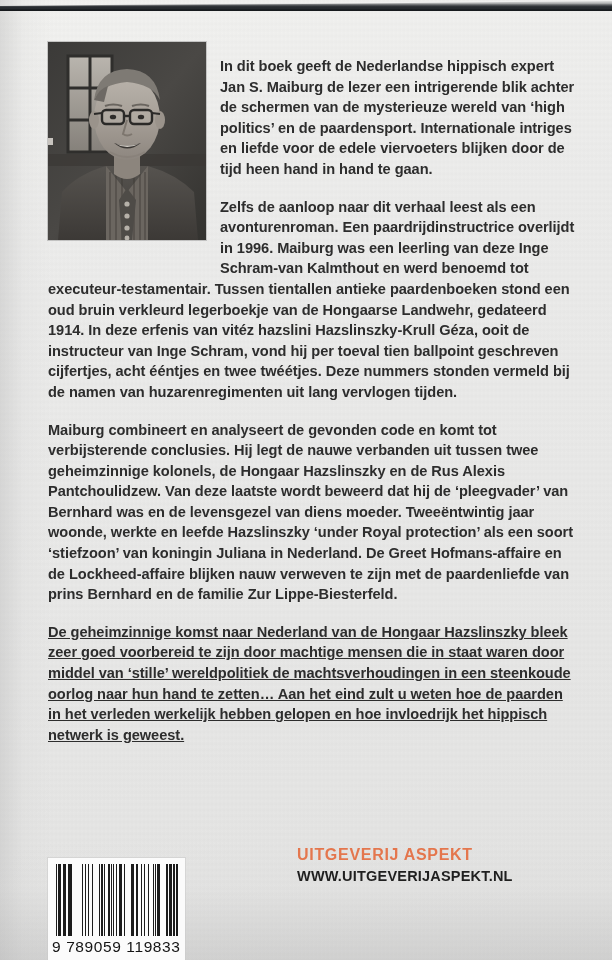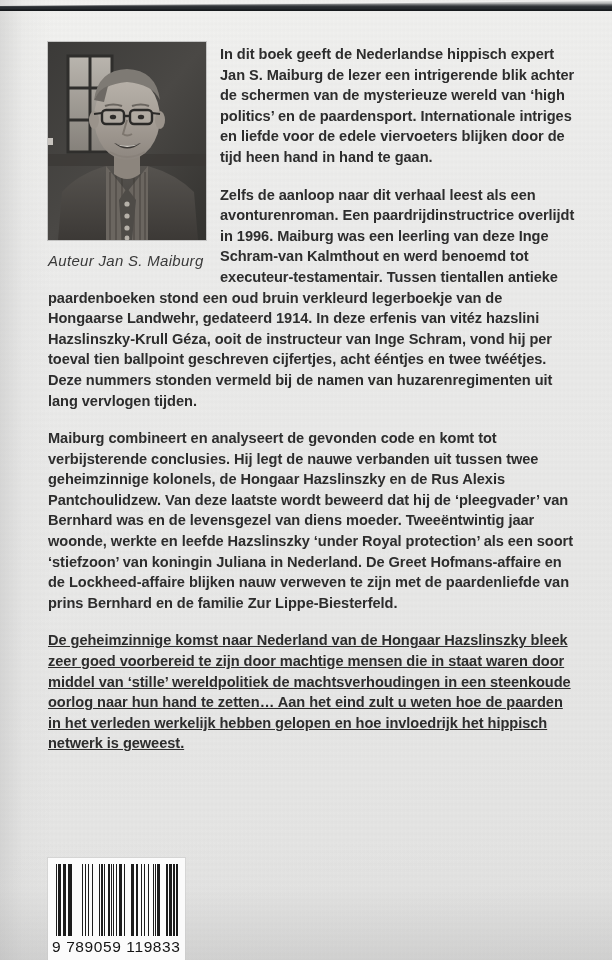--- a/index.html
+++ b/index.html
@@ -98,21 +98,21 @@
     color: #2d2d2d;
     letter-spacing: -0.05px;
   }
   .float-photo {
     float: left;
     width: 172px;
     height: 228px;
     shape-margin: 6px;
   }
   .blurb p {
-    margin: 0 0 17px 0;
+    margin: 12px 0 17px 0;
   }
   .blurb p:last-child { margin-bottom: 0; text-decoration: underline; }
 
   
   .barcode-label {
     position: absolute;
     left: 48px;
     top: 858px;
     width: 137px;
     height: 107px;
@@ -261,21 +261,20 @@
 
       <path d="M66 101 Q79 112 93 101 Q79 106 66 101 Z" fill="#3a3734"></path>
       <path d="M68 102 Q79 108 91 102 Q79 105 68 102 Z" fill="#d8d3cc"></path>
 
       <path d="M62 110 Q79 120 97 110" stroke="#867f78" stroke-width="2" fill="none" opacity="0.7"></path>
 
       <rect x="0" y="96" width="5" height="7" fill="#d7d3cd" opacity="0.9"></rect>
     </svg>
   </div>
 
-  <div class="photo-caption">Auteur Jan S. Maiburg</div>
 
   <div class="blurb">
     <div class="float-photo"></div>
     <p>In dit boek geeft de Nederlandse hippisch expert Jan S. Maiburg de lezer een intrigerende blik achter de schermen van de mysterieuze wereld van ‘high politics’ en de paardensport. Internationale intriges en liefde voor de edele viervoeters blijken door de tijd heen hand in hand te gaan.</p>
     <p>Zelfs de aanloop naar dit verhaal leest als een avonturenroman. Een paardrijdinstructrice overlijdt in 1996. Maiburg was een leerling van deze Inge Schram-van Kalmthout en werd benoemd tot executeur-testamentair. Tussen tientallen antieke paardenboeken stond een oud bruin verkleurd legerboekje van de Hongaarse Landwehr, gedateerd 1914. In deze erfenis van vitéz hazslini Hazslinszky-Krull Géza, ooit de instructeur van Inge Schram, vond hij per toeval tien ballpoint geschreven cijfertjes, acht ééntjes en twee twéétjes. Deze nummers stonden vermeld bij de namen van huzarenregimenten uit lang vervlogen tijden.</p>
     <p>Maiburg combineert en analyseert de gevonden code en komt tot verbijsterende conclusies. Hij legt de nauwe verbanden uit tussen twee geheimzinnige kolonels, de Hongaar Hazslinszky en de Rus Alexis Pantchoulidzew. Van deze laatste wordt beweerd dat hij de ‘pleegvader’ van Bernhard was en de levensgezel van diens moeder. Tweeëntwintig jaar woonde, werkte en leefde Hazslinszky ‘under Royal protection’ als een soort ‘stiefzoon’ van koningin Juliana in Nederland. De Greet Hofmans-affaire en de Lockheed-affaire blijken nauw verweven te zijn met de paardenliefde van prins Bernhard en de familie Zur Lippe-Biesterfeld.</p>
     <p>De geheimzinnige komst naar Nederland van de Hongaar Hazslinszky bleek zeer goed voorbereid te zijn door machtige mensen die in staat waren door middel van ‘stille’ wereldpolitiek de machtsverhoudingen in een steenkoude oorlog naar hun hand te zetten… Aan het eind zult u weten hoe de paarden in het verleden werkelijk hebben gelopen en hoe invloedrijk het hippisch netwerk is geweest.</p>
   </div>
 
   <div class="barcode-label">
@@ -334,14 +333,18 @@
         <i style="width:0.9803921568627451%;background:transparent"></i>
         <i style="width:1.9607843137254901%"></i>
         <i style="width:0.9803921568627451%;background:transparent"></i>
         <i style="width:1.9607843137254901%"></i>
         <i style="width:0.9803921568627451%;background:transparent"></i>
         <i style="width:0.9803921568627451%"></i>
       </div>
     <div class="barcode-digits">9  789059  119833</div>
   </div>
 
+  <div class="publisher">
+    <div class="publisher-name">UITGEVERIJ ASPEKT</div>
+    <div class="publisher-url">WWW.UITGEVERIJASPEKT.NL</div>
+  </div>
 
 </div>
 
 </body></html>

